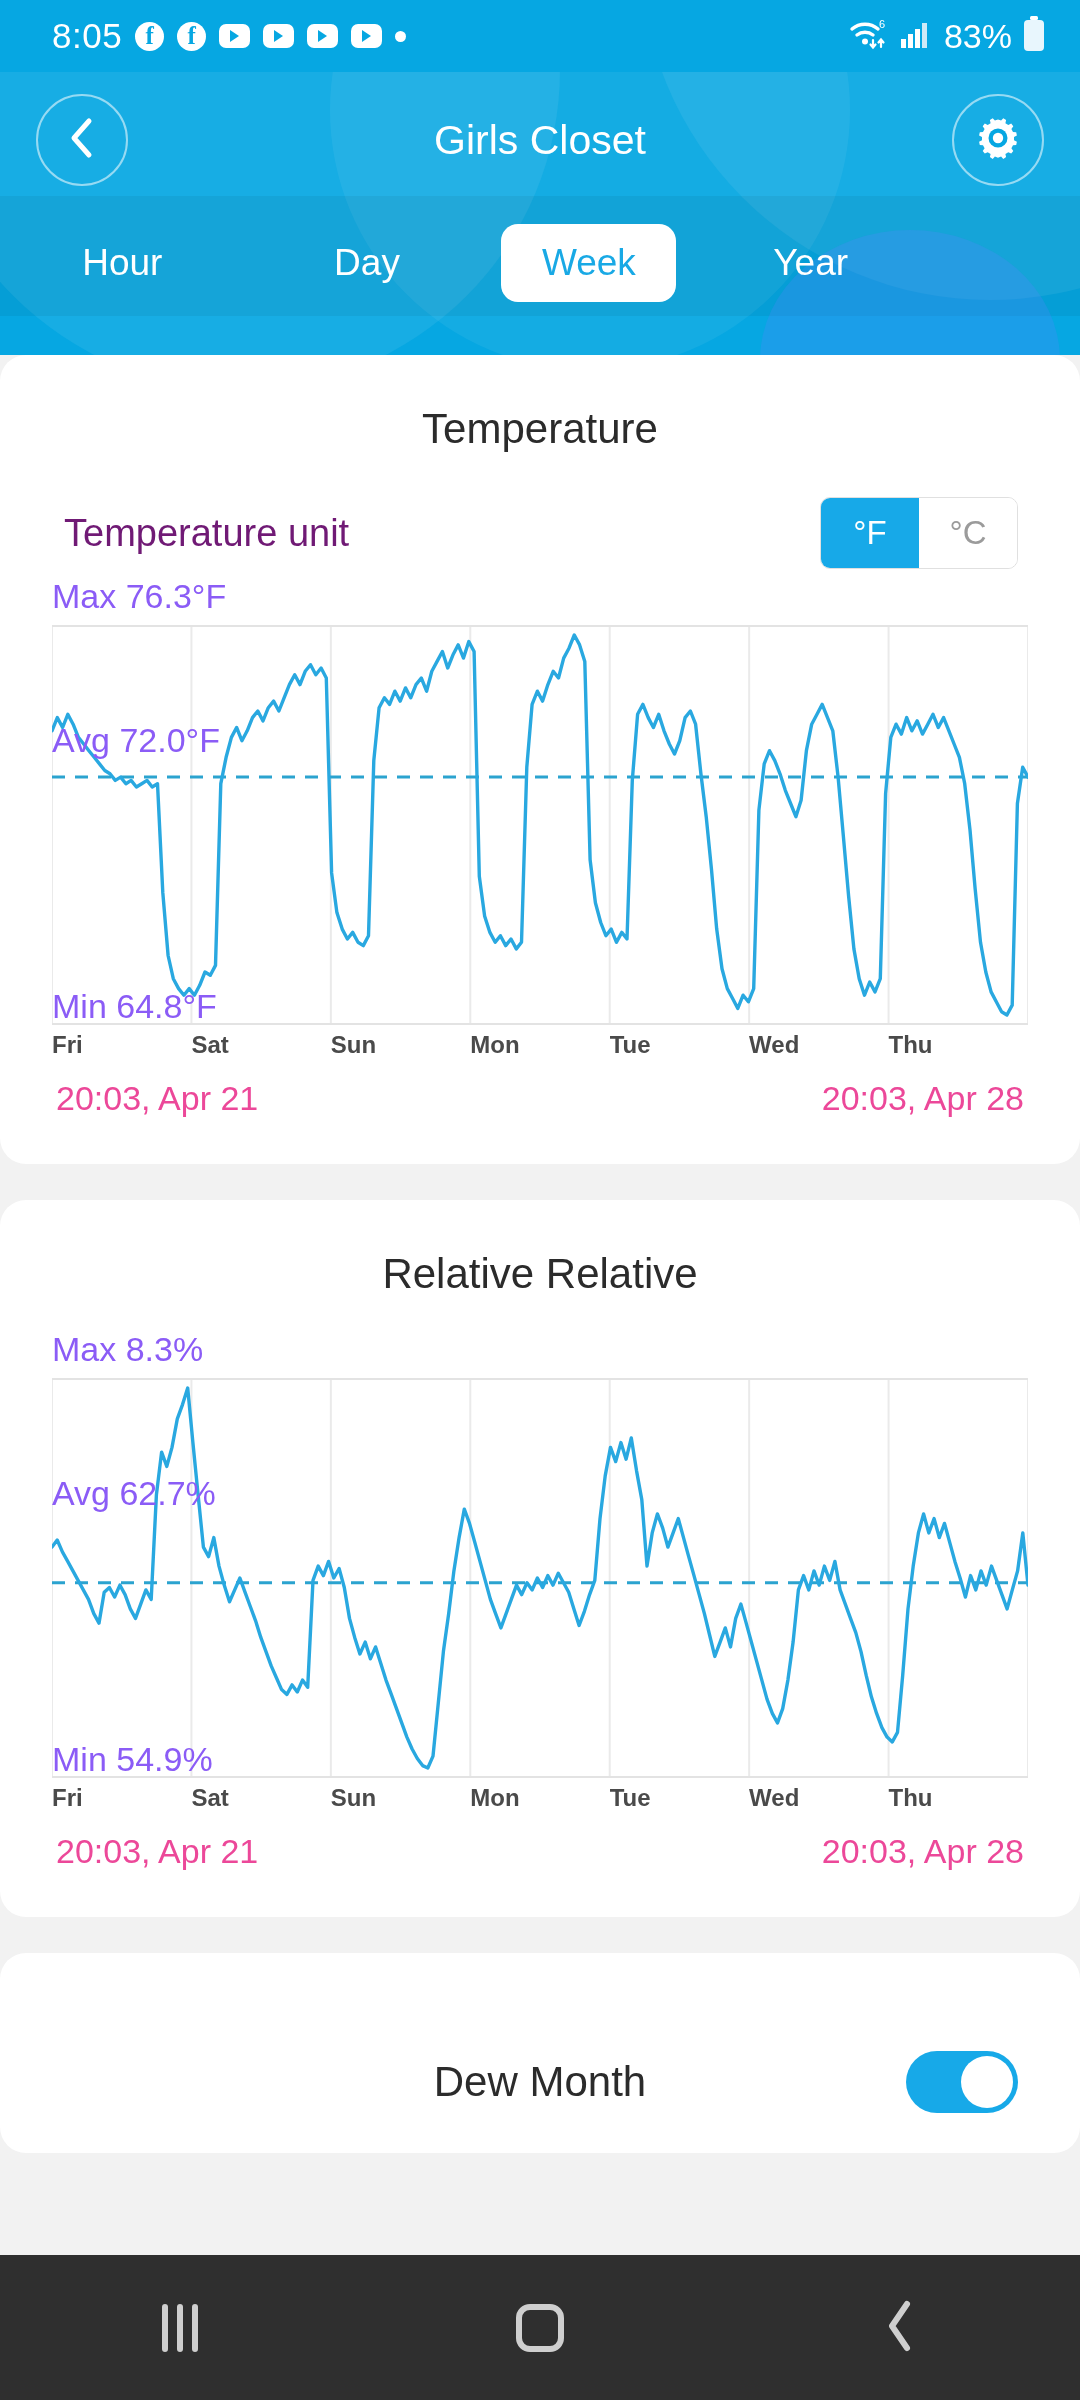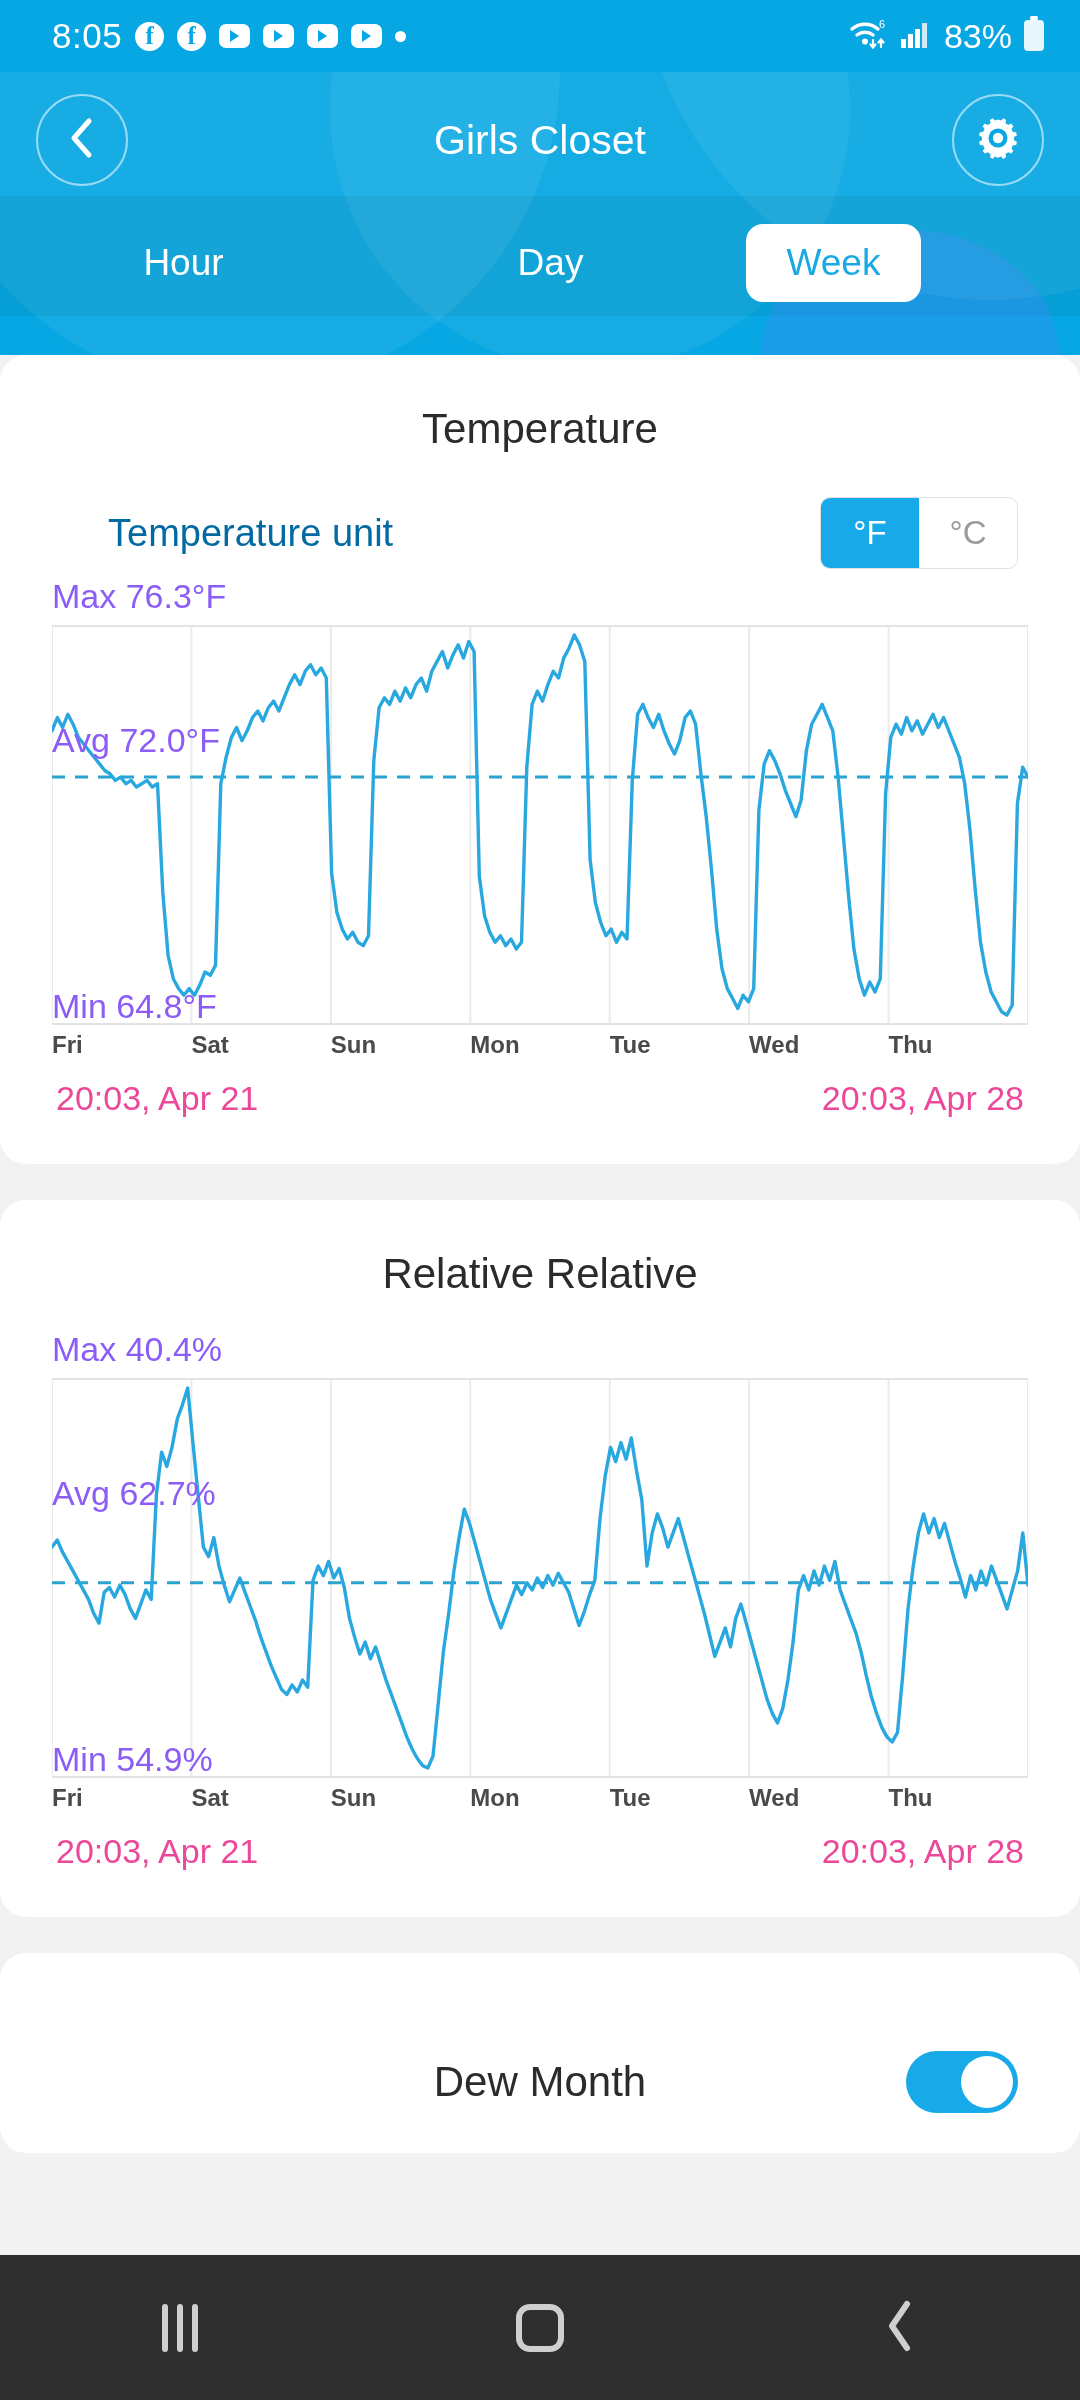--- a/index.html
+++ b/index.html
@@ -95,21 +95,21 @@
   }
   .card-title{
     text-align:center; font-size:42px; color:#2b2b2b;
     padding-top:50px; padding-bottom:10px; font-weight:400;
   }
 
   .unit-row{
     display:flex; align-items:center; justify-content:space-between;
     padding:34px 62px 0 64px;
   }
-  .unit-label{ font-size:38px; color:#0369a1;margin-left:44px; }
+  .unit-label{ font-size:38px; color:#701a75; }
   .seg{
     display:flex; width:198px; height:72px; border-radius:10px;
     overflow:hidden; border:1px solid #e0e0e0; background:#fff;
   }
   .seg div{
     flex:1; display:flex; align-items:center; justify-content:center;
     font-size:33px;
   }
   .seg .on{ background:#17a9e8; color:#fff; }
   .seg .off{ background:#fff; color:#9b9b9b; }
@@ -239,20 +239,21 @@
         </svg>
       </span>
     </div>
   </div>
 </div>
 
 <div class="tabs">
   <div class="tab">Hour</div>
   <div class="tab">Day</div>
   <div class="tab sel">Week</div>
+  <div class="tab">Year</div>
 </div>
 
 <div class="scroll">
 
   <div class="card">
     <div class="card-title">Temperature</div>
 
     <div class="unit-row">
       <div class="unit-label">Temperature unit</div>
       <div class="seg">
@@ -300,21 +301,21 @@
       <span>20:03,  Apr 28</span>
     </div>
   </div>
 
   <div class="gap"></div>
 
   <div class="card">
     <div class="card-title">Relative Relative</div>
 
     <div class="chart-wrap" style="margin-top:14px;">
-      <div class="stat" style="top:8px;">Max 40.4%</div>
+      <div class="stat" style="top:8px;">Max 8.3%</div>
       <div class="stat" style="top:152px;">Avg 62.7%</div>
       <div class="stat" style="top:418px;">Min 54.9%</div>
       <div class="plot" style="padding-top:56px;">
         <svg id="hum-svg" viewBox="0 0 976 400" preserveAspectRatio="none" style="height:400px;">
           <g id="hum-grid">
               <line x1="0" x2="0" y1="0" y2="400" stroke="#eaeaea" stroke-width="2"></line>
               <line x1="139.42857142857142" x2="139.42857142857142" y1="0" y2="400" stroke="#eaeaea" stroke-width="2"></line>
               <line x1="278.85714285714283" x2="278.85714285714283" y1="0" y2="400" stroke="#eaeaea" stroke-width="2"></line>
               <line x1="418.2857142857143" x2="418.2857142857143" y1="0" y2="400" stroke="#eaeaea" stroke-width="2"></line>
               <line x1="557.7142857142857" x2="557.7142857142857" y1="0" y2="400" stroke="#eaeaea" stroke-width="2"></line>

